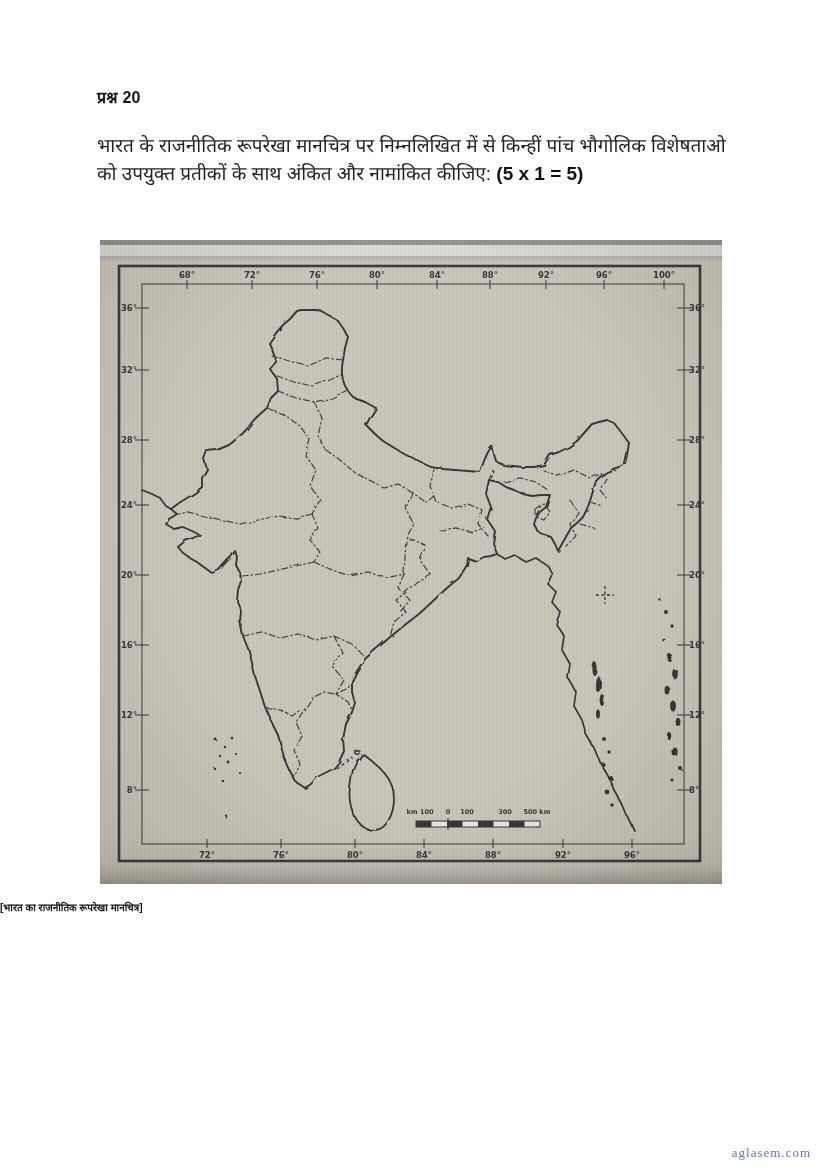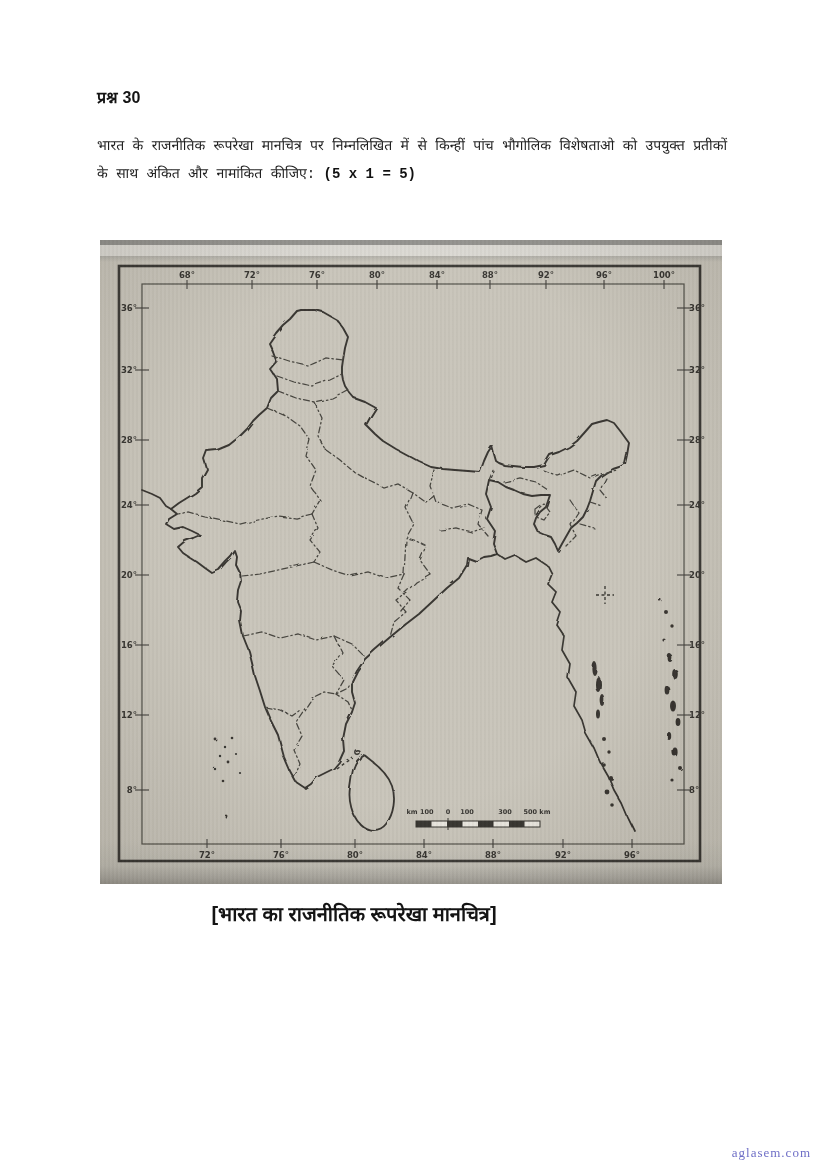--- a/index.html
+++ b/index.html
@@ -6,21 +6,21 @@
   body{
     width:827px;height:1169px;background:#ffffff;position:relative;
     font-family:"Liberation Sans","DejaVu Sans",sans-serif;overflow:hidden;
   }
   .qlabel{
     position:absolute;left:97px;top:86px;margin:0;
     font-size:16px;font-weight:bold;color:#141414;letter-spacing:.2px;
   }
   .qtext{
     position:absolute;left:97px;top:132px;margin:0;width:648px;
-    font-size:14px;color:#1f1f1f;line-height:28px;font-family:Liberation Mono, monospace;
+    font-size:19px;color:#1f1f1f;line-height:28px;
   }
   .qtext .marks{font-weight:bold;color:#111;}
   .photo{
     position:absolute;left:100px;top:240px;width:622px;height:644px;
     background:
       linear-gradient(180deg,
         #8f8e8a 0px,#8f8e8a 5px,
         #d9d7d0 5px,#d9d7d0 16px,
         #aeaca4 16px,#c6c2b6 22px,
         #c6c2b6 600px,#bcb9ae 626px,#a5a299 638px,#96938a 644px);
@@ -30,35 +30,35 @@
     content:"";position:absolute;inset:0;pointer-events:none;
     background:
       repeating-linear-gradient(90deg,rgba(70,65,55,.03) 0 2px,rgba(255,255,255,.02) 2px 4px),
       radial-gradient(ellipse at 50% 45%,rgba(255,255,255,.05) 55%,rgba(60,55,45,.12) 100%);
   }
   .map-svg{position:absolute;inset:0;}
   .map-svg text{font-family:"DejaVu Sans",sans-serif;fill:#2e2c27;font-weight:bold;}
   .deg{font-size:8.5px;}
   .scaletxt{font-size:6.5px;font-weight:bold;}
   .caption{
-    position:absolute;left:0;top:900px;width:708px;margin:0;text-align:center;
-    font-size:20px;font-weight:bold;color:#141414;
+    position:absolute;left:0;top:900px;width:708px;margin:0;text-align:left;
+    font-size:10px;font-weight:bold;color:#141414;
   }
   .watermark{
     position:absolute;right:16px;bottom:8px;
     font-family:Liberation Serif, serif;
     font-size:13px;color:#6e6ec6;letter-spacing:1px;
   }
 </style>
 </head>
 <body>
 
 <div>
 
-  <h2 class="qlabel">प्रश्न 30</h2>
+  <h2 class="qlabel">प्रश्न 20</h2>
 
   <p class="qtext"><span>भारत के राजनीतिक रूपरेखा मानचित्र पर निम्नलिखित में से किन्हीं पांच भौगोलिक विशेषताओ को उपयुक्त प्रतीकों के साथ अंकित और नामांकित कीजिए: </span><span class="marks">(5 x 1 = 5)</span></p>
 
   <div class="photo">
     <svg class="map-svg" viewBox="0 0 622 644" width="622" height="644">
       <defs>
         <filter id="rough" x="-5%" y="-5%" width="110%" height="110%">
           <feTurbulence type="fractalNoise" baseFrequency="0.045" numOctaves="3" seed="7" result="n"></feTurbulence>
           <feDisplacementMap in="SourceGraphic" in2="n" scale="3.5"></feDisplacementMap>
         </filter>

